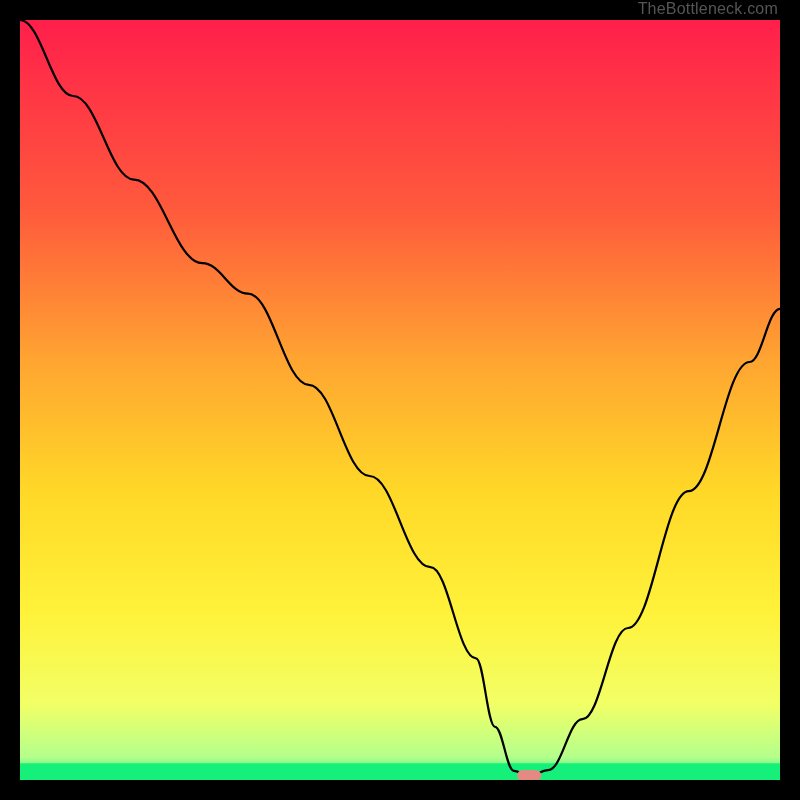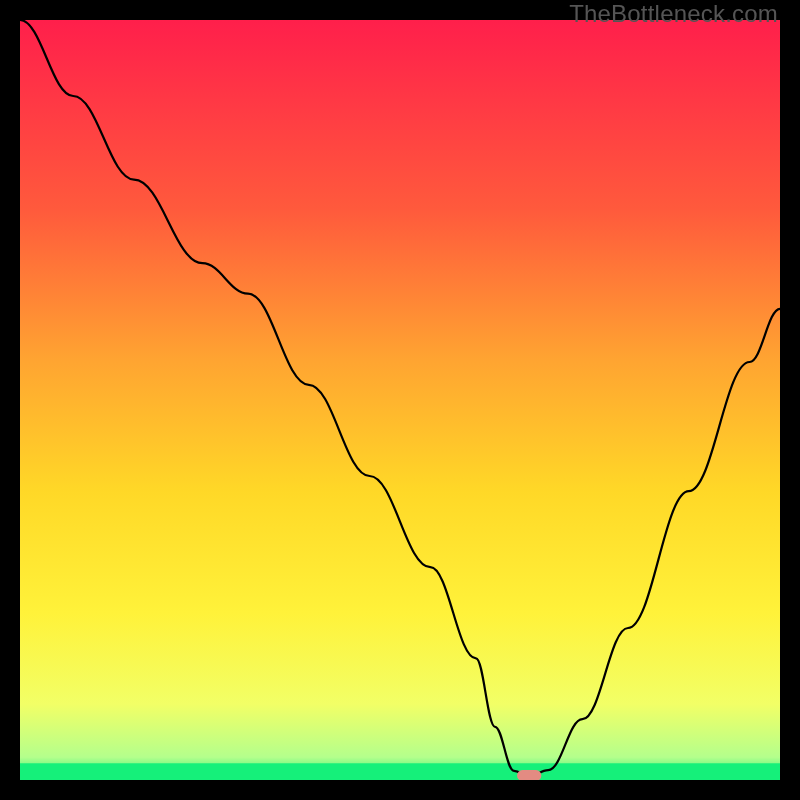--- a/index.html
+++ b/index.html
@@ -28,21 +28,21 @@
     display: block;
     width: 100%;
     height: 100%;
   }
   .watermark {
     position: absolute;
     top: 0;
     right: 22px;
     color: #555;
     font-family: Arial, Helvetica, sans-serif;
-    font-size: 24px;
+    font-size: 16px;
     letter-spacing: 0.2px;
     user-select: none;
   }
 </style>
 </head>
 <body>
 
 <div class="frame">
   <div class="plot-area">
     <svg viewBox="0 0 760 760" preserveAspectRatio="none">

